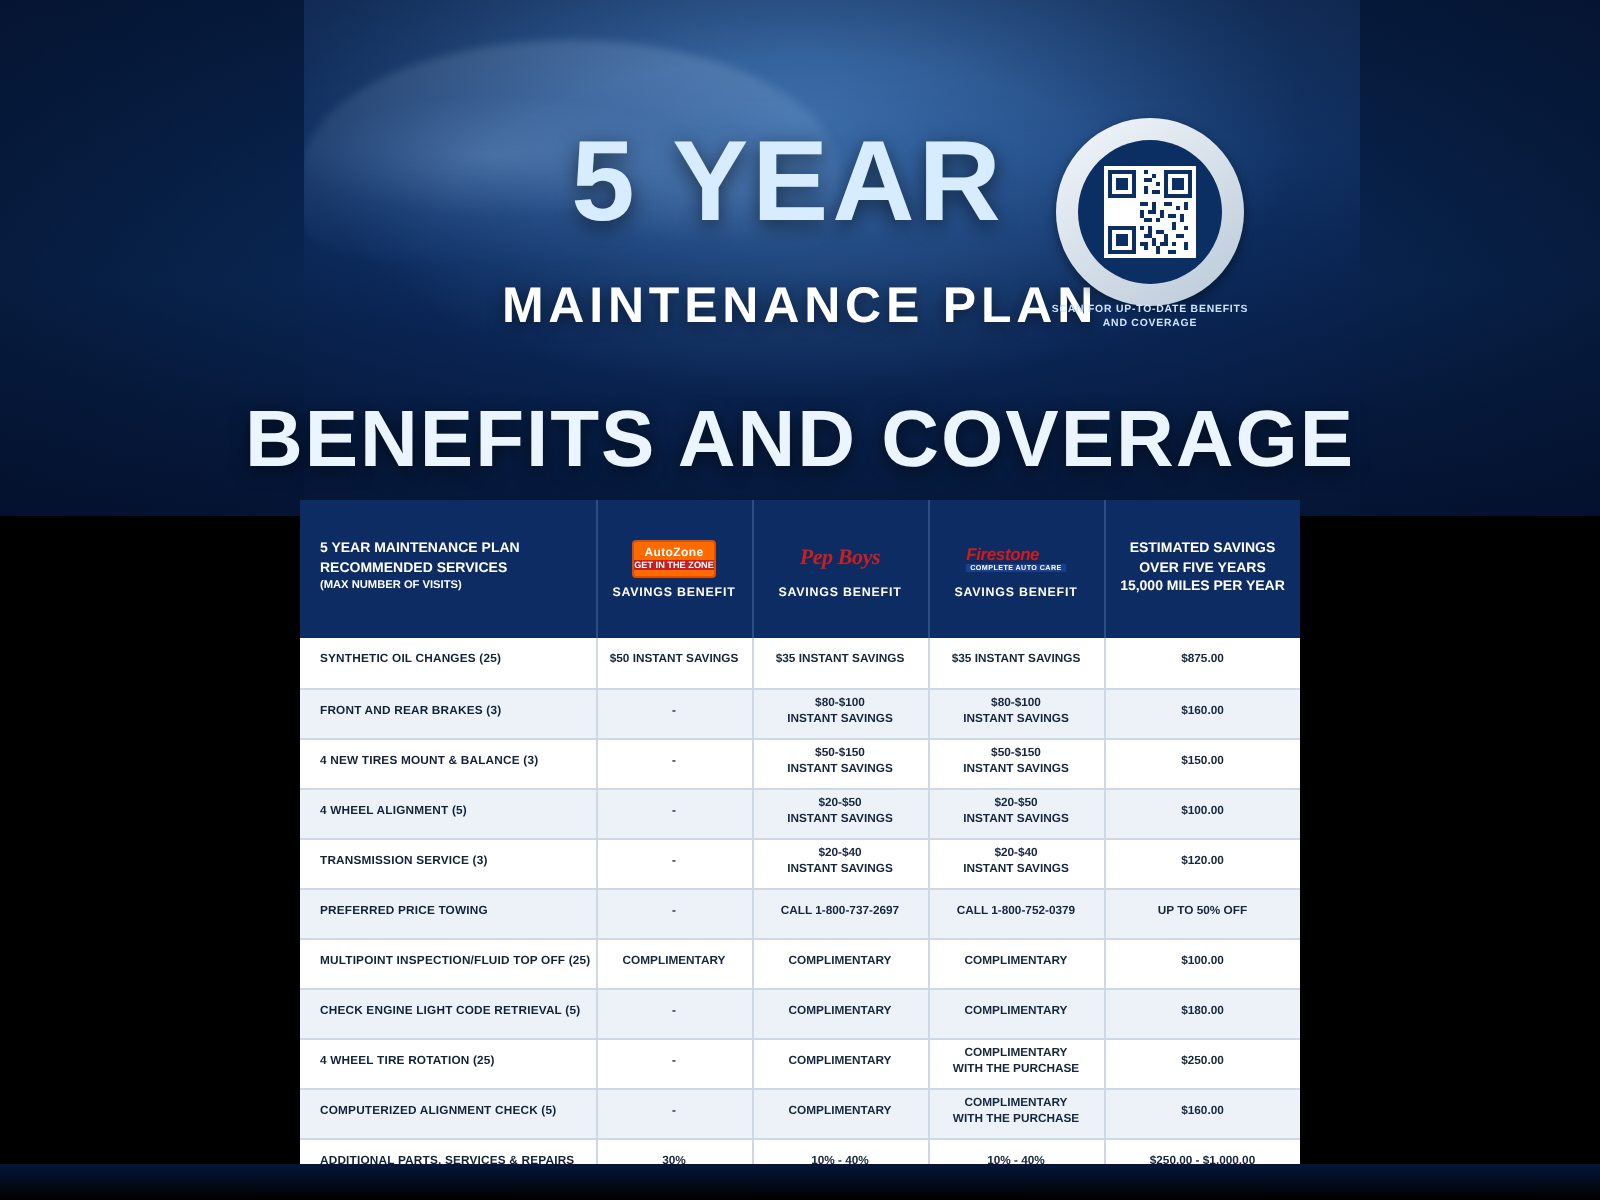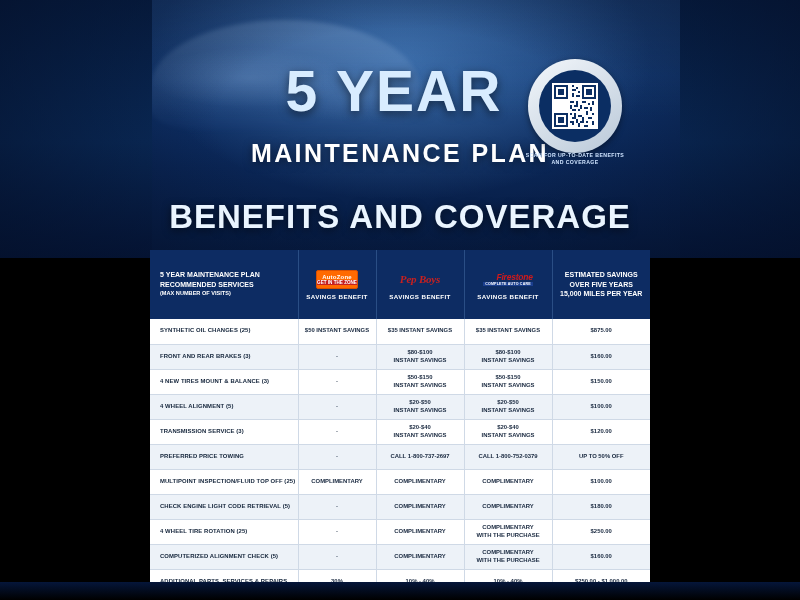--- a/index.html
+++ b/index.html
@@ -53,21 +53,21 @@
     text-shadow: 0 3px 10px rgba(0,0,0,.55);
     font-family: "Liberation Sans", sans-serif;
   }
   .title-maint {
     position: absolute; left: 0; right: 0; top: 139px; text-align: center;
     font-size: 25px; font-weight: bold; letter-spacing: 2.4px;
     color: #ffffff; text-shadow: 0 2px 8px rgba(0,0,0,.5);
   }
   .title-benefits {
     position: absolute; left: 0; right: 0; top: 198px; text-align: center;
-    font-size: 33px; font-weight: bold; letter-spacing: 1px;
+    font-size: 40px; font-weight: bold; letter-spacing: 1px;
     color: #eaf5ff; text-shadow: 0 2px 9px rgba(0,0,0,.6);
   }
   
   .qr-badge {
     position: absolute; left: 528px; top: 59px; width: 94px; height: 110px;
   }
   .qr-ring {
     position: absolute; left: 0; top: 0; width: 94px; height: 94px; border-radius: 50%;
     background: linear-gradient(145deg,#f3f7fb,#b9c8d8);
     box-shadow: 0 2px 6px rgba(0,0,0,.45);
@@ -130,21 +130,21 @@
     width: 42px; height: 19px; background: #ff6a00; border-radius: 2px;
     display: flex; flex-direction: column; align-items: center; justify-content: center;
     border: 1px solid #d94f00; position: relative;
   }
   .logo-autozone .az-top { font-size: 6px; font-weight: bold; color: #fff; letter-spacing: .2px; }
   .logo-autozone .az-bot { font-size: 4.6px; font-weight: bold; color: #fff; background:#c8201f; width:100%; text-align:center; }
   .logo-pepboys {
     font-size: 11px; font-weight: bold; color: #c8201f; font-family: "Liberation Serif", serif;
     font-style: italic; letter-spacing: -.2px;
   }
-  .logo-firestone { display: flex; flex-direction: column; align-items: flex-end; }
+  .logo-firestone { display: flex; flex-direction: column; align-items: flex-start; }
   .logo-firestone .fs-name { font-size: 8.5px; font-weight: bold; color: #d11a1a; font-style: italic; letter-spacing: -.2px; }
   .logo-firestone .fs-sub { font-size: 3.6px; font-weight: bold; color: #fff; background: #1b3f8f; padding: 0 2px; letter-spacing: .2px; }
   .bottom-strip {
     position: absolute; left: 0; bottom: 0; width: 800px; height: 18px;
     background: linear-gradient(180deg,#05163a,#000);
   }
   .side-fill-left { position:absolute; left:0; top:258px; width:150px; height:342px; background:#000; }
   .side-fill-right { position:absolute; right:0; top:258px; width:150px; height:342px; background:#000; }
 </style>
 </head>

